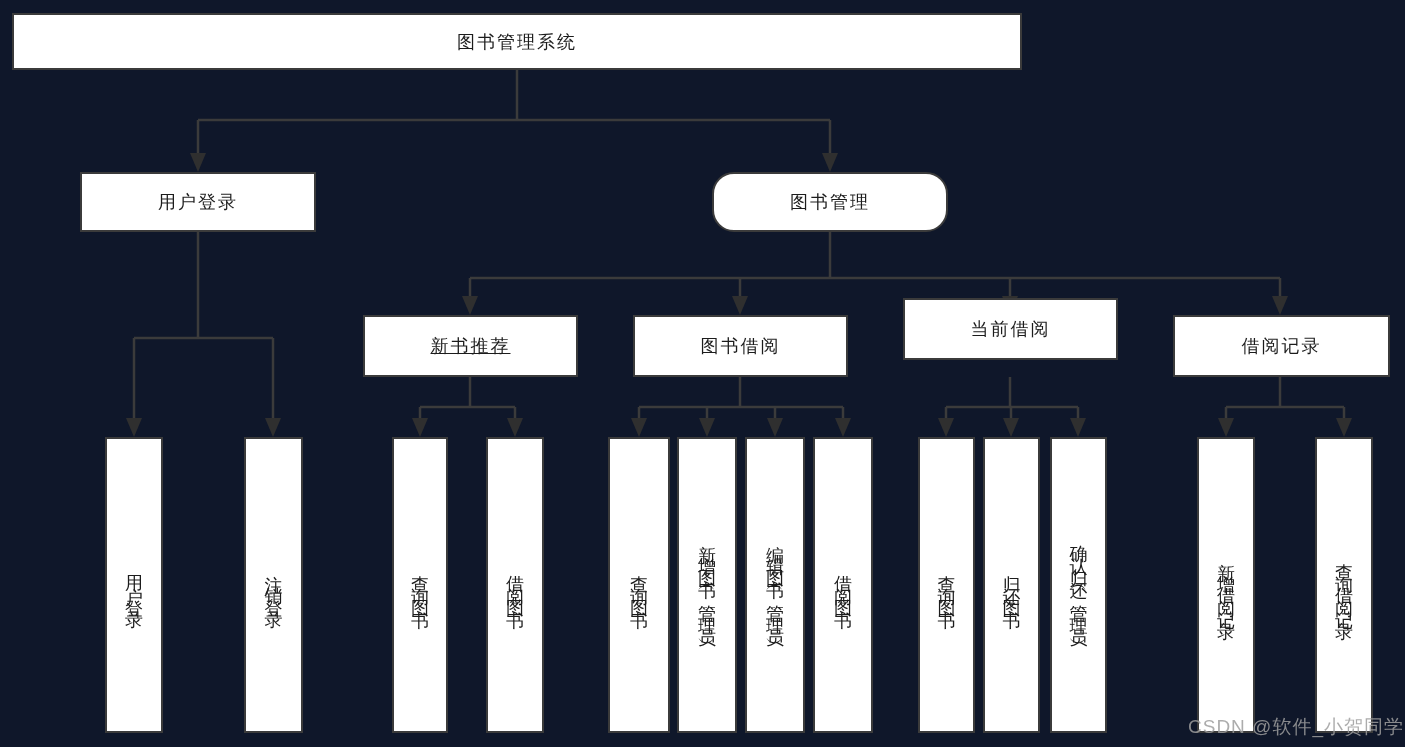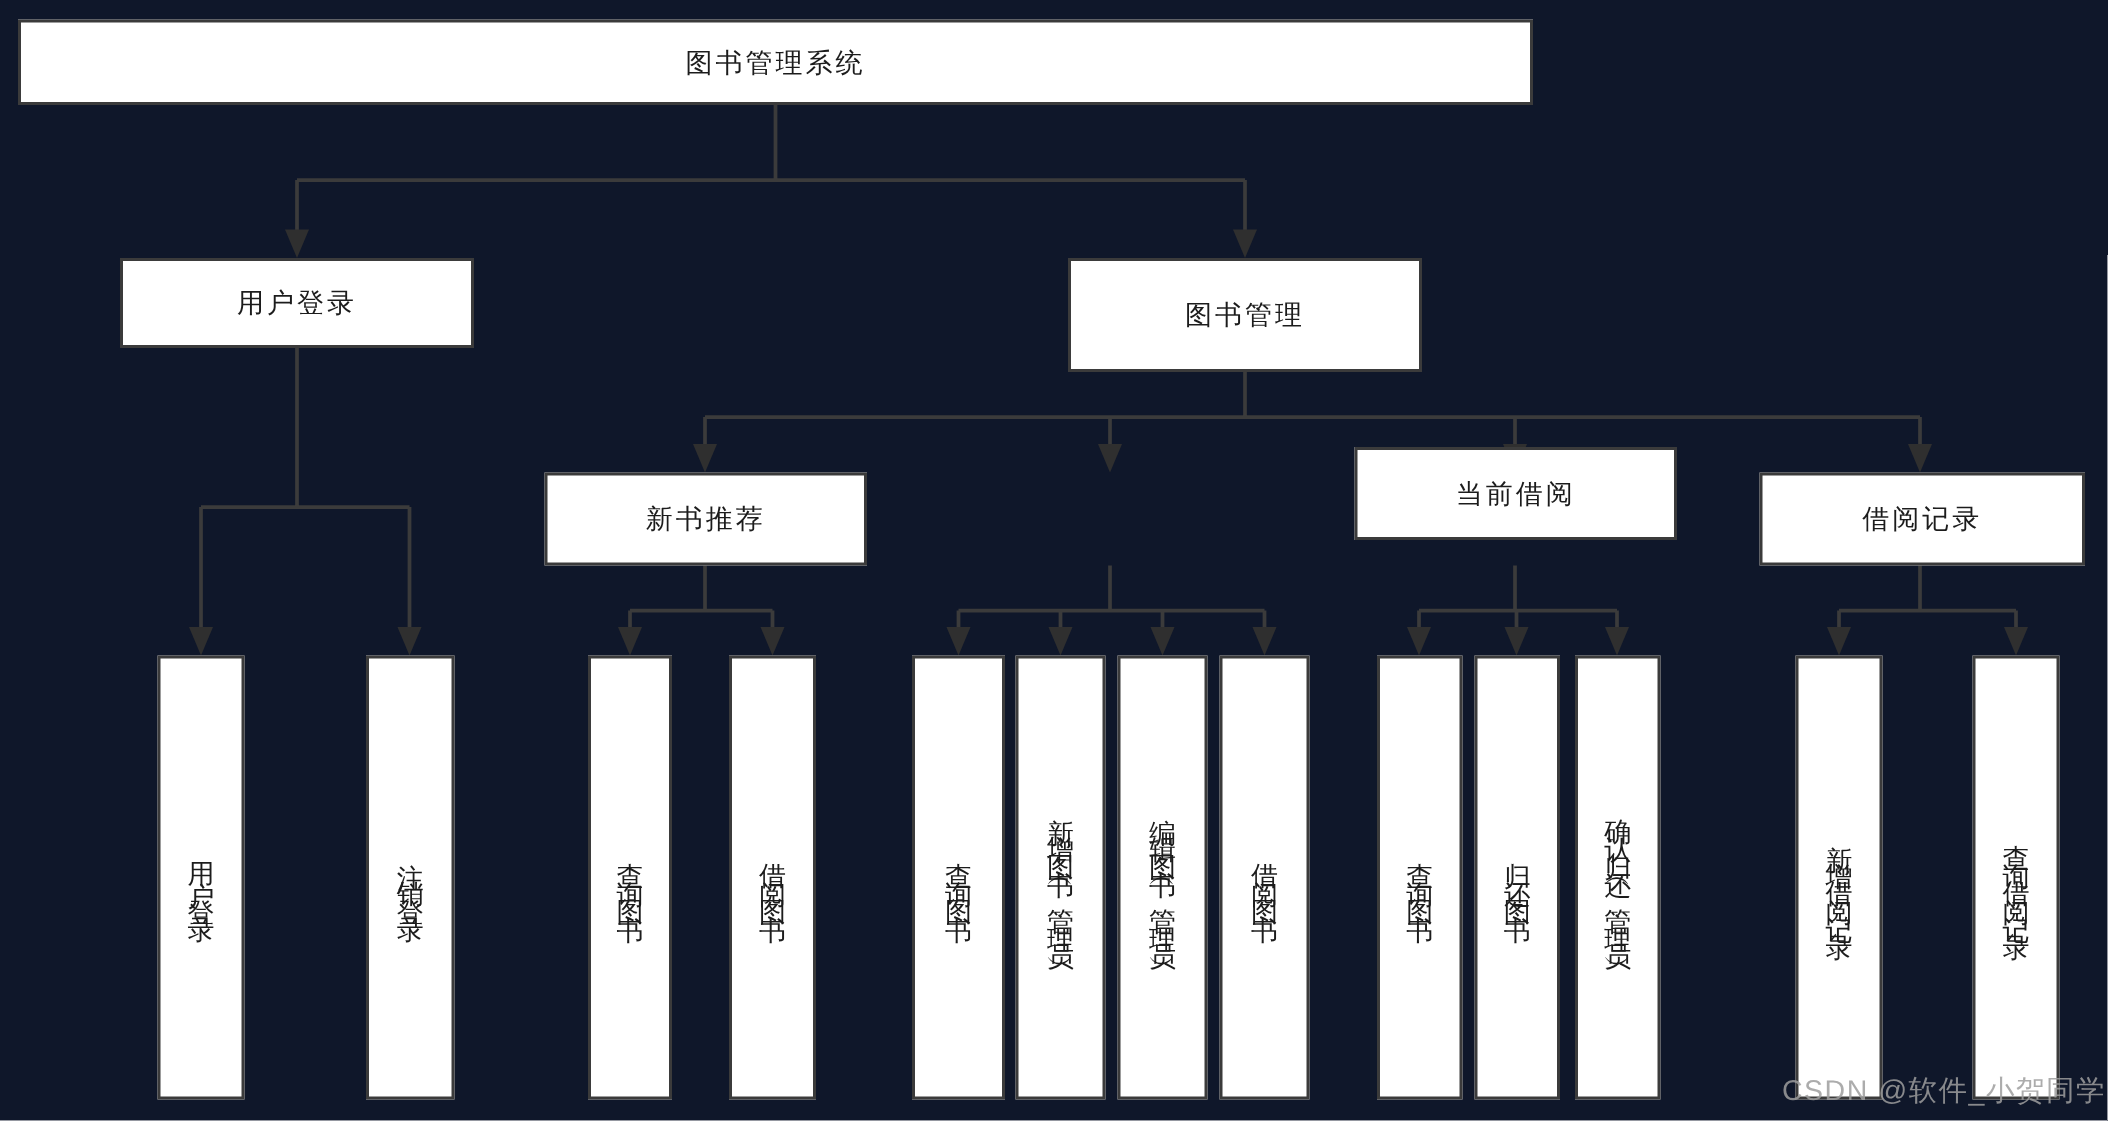--- a/index.html
+++ b/index.html
@@ -42,22 +42,22 @@
     text-orientation: mixed;
     font-size: 18px;
     color: #1c1c1c;
     letter-spacing: 12px;
     top: 437px;
     height: 296px;
   }
   
   .b-root        { left: 12px;   top: 13px;  width: 1010px; height: 57px; }
   .b-user-login  { left: 80px;   top: 172px; width: 236px;  height: 60px; }
-  .b-book-mgmt   { left: 712px;  top: 172px; width: 236px;  height: 76px; }
-  .b-l3-1 { left: 363px;  top: 315px; width: 215px; height: 62px; }
+  .b-book-mgmt   { left: 712px;  top: 172px; width: 236px;  height: 60px; border-radius: 22px; }
+  .b-l3-1 { left: 363px;  top: 315px; width: 215px; height: 62px; text-decoration: underline; }
   .b-l3-2 { left: 633px;  top: 315px; width: 215px; height: 62px; }
   .b-l3-3 { left: 903px;  top: 298px; width: 215px; height: 62px; }
   .b-l3-4 { left: 1173px; top: 315px; width: 217px; height: 62px; }
   
   .b-g1-1 { left: 105px;  width: 58px; }
   .b-g1-2 { left: 244px;  width: 59px; }
   .b-g2-1 { left: 392px;  width: 56px; }
   .b-g2-2 { left: 486px;  width: 58px; }
   .b-g3-1 { left: 608px;  width: 62px; }
   .b-g3-2 { left: 677px;  width: 60px; }
@@ -126,20 +126,21 @@
       <path d="M1336,418 L1352,418 L1344,437 Z"></path>
     </g>
   </svg>
 
   <div class="box b-root">图书管理系统</div>
 
   <div class="box b-user-login">用户登录</div>
   <div class="box b-book-mgmt">图书管理</div>
 
   <div class="box b-l3-1">新书推荐</div>
+  <div class="box b-l3-2">图书借阅</div>
   <div class="box b-l3-3">当前借阅</div>
   <div class="box b-l3-4">借阅记录</div>
 
   <div class="vbox b-g1-1">用户登录</div>
   <div class="vbox b-g1-2">注销登录</div>
 
   <div class="vbox b-g2-1">查询图书</div>
   <div class="vbox b-g2-2">借阅图书</div>
 
   <div class="vbox b-g3-1">查询图书</div>

